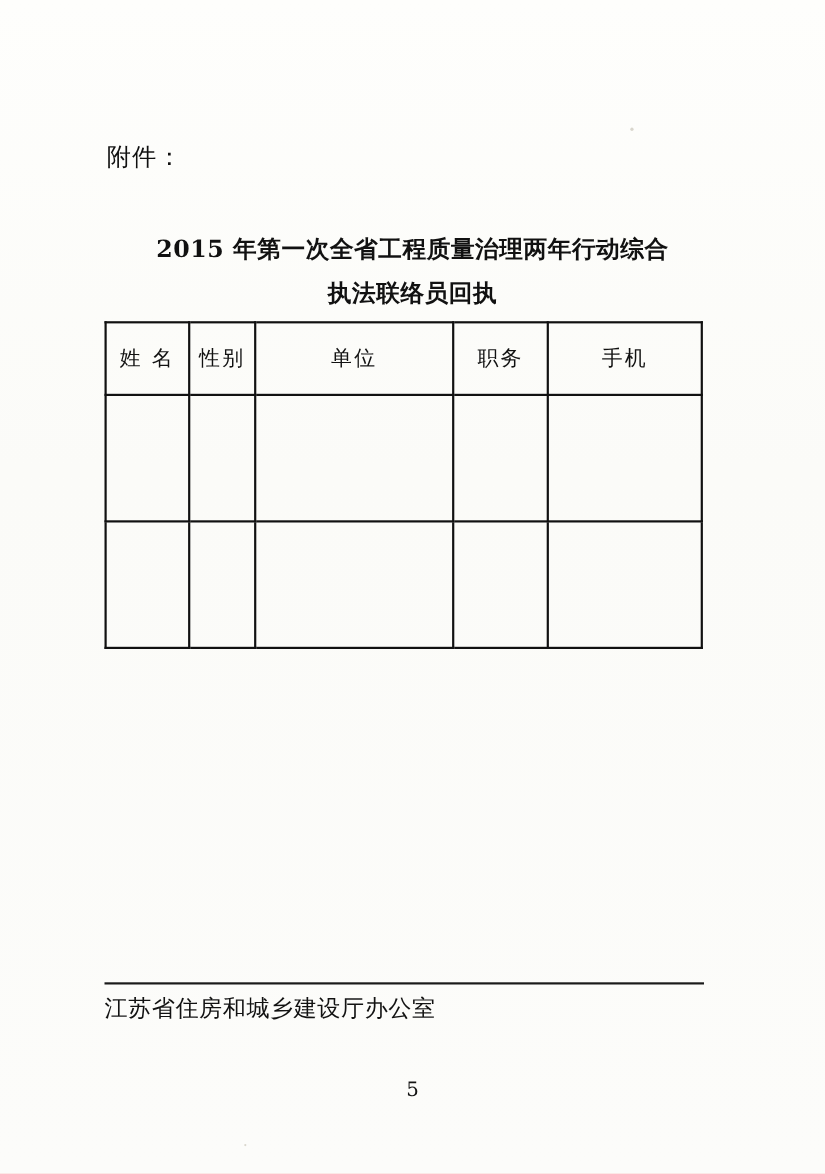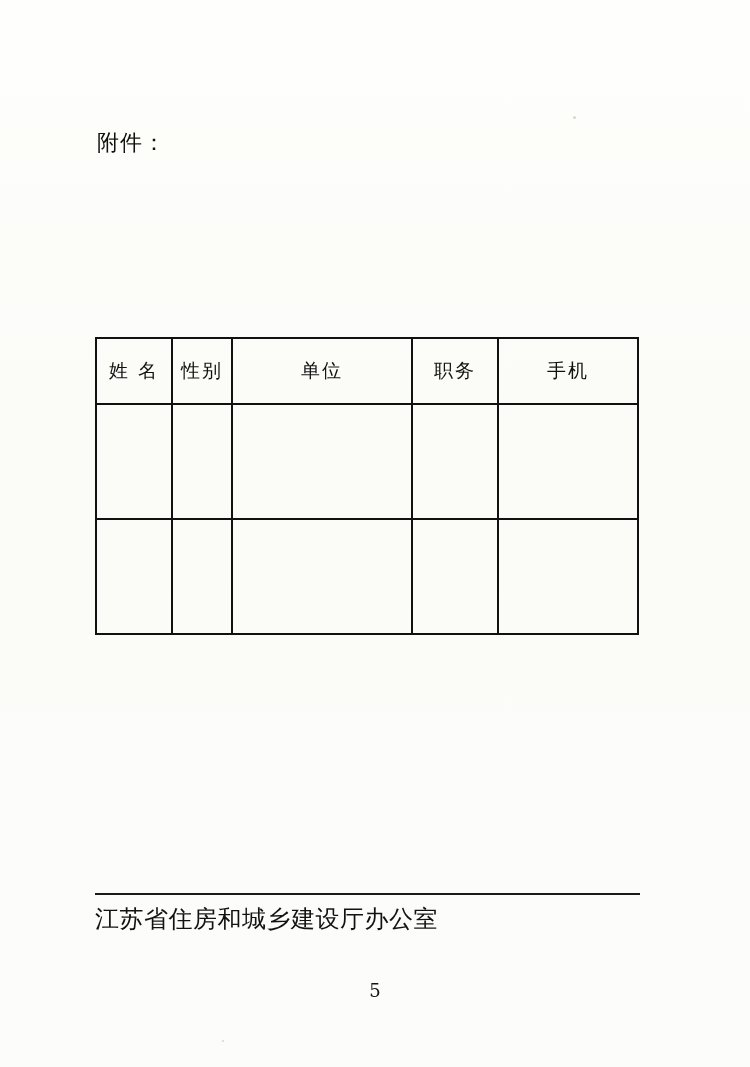--- a/index.html
+++ b/index.html
@@ -56,21 +56,20 @@
     display: block;
   }
 
   .receipt-table {
     position: absolute;
     left: 95px;
     top: 292px;
     width: 542px;
     border-collapse: collapse;
     table-layout: fixed;
-    margin-top: 45px;
   }
   .receipt-table td {
     border: 2px solid #111111;
     text-align: center;
     vertical-align: middle;
     font-size: 19px;
     letter-spacing: 2px;
     color: #111111;
   }
   .receipt-table .hdr-row td {
@@ -94,21 +93,21 @@
     border-top: 2px solid #1a1a1a;
   }
   .footer-row {
     position: absolute;
     left: 95px;
     top: 903px;
     width: 552px;
     display: flex;
     justify-content: space-between;
     align-items: flex-end;
-    font-size: 24px;
+    font-size: 21px;
     letter-spacing: 0.5px;
     color: #121212;
   }
   .footer-left {
     white-space: nowrap;
   }
   .footer-right {
     white-space: nowrap;
     padding-right: 2px;
   }
@@ -131,20 +130,24 @@
 </head>
 <body>
 
 <div class="page">
 
   <div class="speck" style="left:573px; top:116px; width:3px; height:3px;"></div>
   <div class="speck" style="left:222px; top:1040px; width:2px; height:2px;"></div>
 
   <div class="attachment-label">附件：</div>
 
+  <div class="doc-title">
+    <span class="line1">2015 年第一次全省工程质量治理两年行动综合</span>
+    <span class="line2">执法联络员回执</span>
+  </div>
 
   <table class="receipt-table">
     <colgroup>
       <col class="col-name">
       <col class="col-gender">
       <col class="col-unit">
       <col class="col-post">
       <col class="col-phone">
     </colgroup>
     <tbody>

